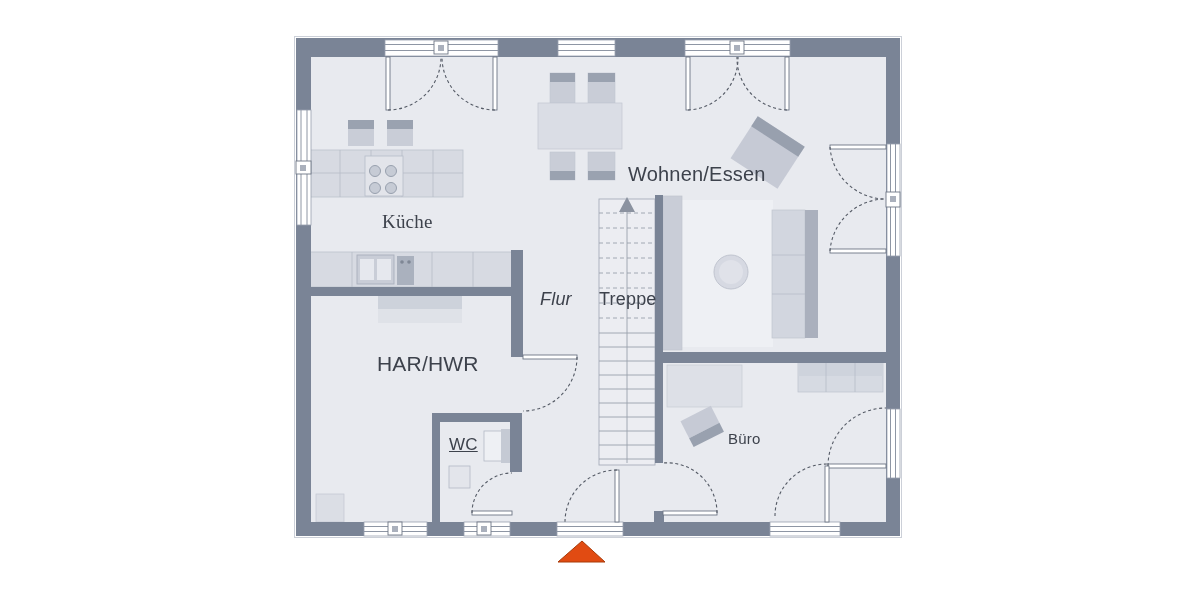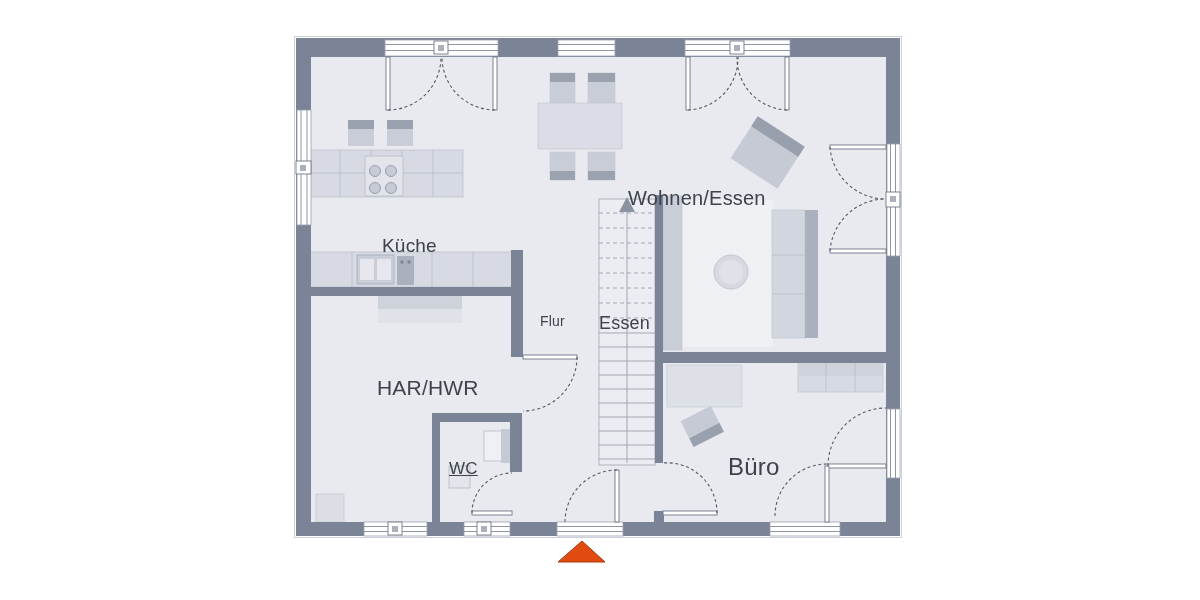--- a/index.html
+++ b/index.html
@@ -3,21 +3,21 @@
 <meta charset="utf-8">
 <style>
   html,body { margin:0; padding:0; background:#ffffff; }
   .canvas {
     position:relative; width:1200px; height:600px; background:#ffffff;
     font-family:"Liberation Sans", sans-serif; overflow:hidden;
   }
   .plan-svg { position:absolute; left:0; top:0; }
   .room-label {
     position:absolute; color:var(--text,#3d424c); white-space:nowrap;
-    letter-spacing:0.2px; line-height:1;margin-top:24px;
+    letter-spacing:0.2px; line-height:1;
   }
   
   .w     { fill:var(--wall,#7a8496); }
   .floor { fill:var(--floor,#e8eaef); }
   .rug   { fill:var(--rug,#eef0f4); }
   .win   { fill:#ffffff; stroke:#9aa1af; stroke-width:0.8; }
   .gl    { stroke:var(--glazing,#8e96a4); stroke-width:1; fill:none; }
   .leaf  { fill:#ffffff; stroke:#6e7685; stroke-width:0.9; }
   .arc   { fill:none; stroke:var(--arc,#555b66); stroke-width:1.1; stroke-dasharray:3 2.6; }
   .furn  { fill:var(--furniture-light,#d7dae2); stroke:#bcc2cd; stroke-width:0.8; }
@@ -256,20 +256,20 @@
       <rect class="leaf" x="828" y="464" width="58" height="4"></rect>
       <path class="arc" d="M828,466 A58,58 0 0 1 886,408"></path>
 
       <rect class="leaf" x="825" y="466" width="4" height="56"></rect>
       <path class="arc" d="M775,516 A52,52 0 0 1 827,464"></path>
     </g>
 
     <polygon points="582,541 558,562 605,562" fill="var(--entrance-accent,#e14b12)" stroke="#a83a08" stroke-width="1"></polygon>
   </svg>
 
-  <div class="room-label" style="left:382px; top:212px; font-size:19px;">Küche</div>
+  <div class="room-label" style="left:382px; top:212px; font-size:19px;font-family:Liberation Serif, serif;">Küche</div>
   <div class="room-label" style="left:628px; top:164px; font-size:20px;">Wohnen/Essen</div>
-  <div class="room-label" style="left:540px; top:290px; font-size:14px;">Flur</div>
-  <div class="room-label" style="left:599px; top:290px; font-size:18px;">Essen</div>
+  <div class="room-label" style="left:540px; top:290px; font-size:18px;font-style:italic;">Flur</div>
+  <div class="room-label" style="left:599px; top:290px; font-size:18px;">Treppe</div>
   <div class="room-label" style="left:377px; top:353px; font-size:21px;">HAR/HWR</div>
   <div class="room-label" style="left:449px; top:436px; font-size:17px;text-decoration:underline;">WC</div>
-  <div class="room-label" style="left:728px; top:431px; font-size:24px;">Büro</div>
+  <div class="room-label" style="left:728px; top:431px; font-size:15px;">Büro</div>
 </div>
 
 </body></html>

